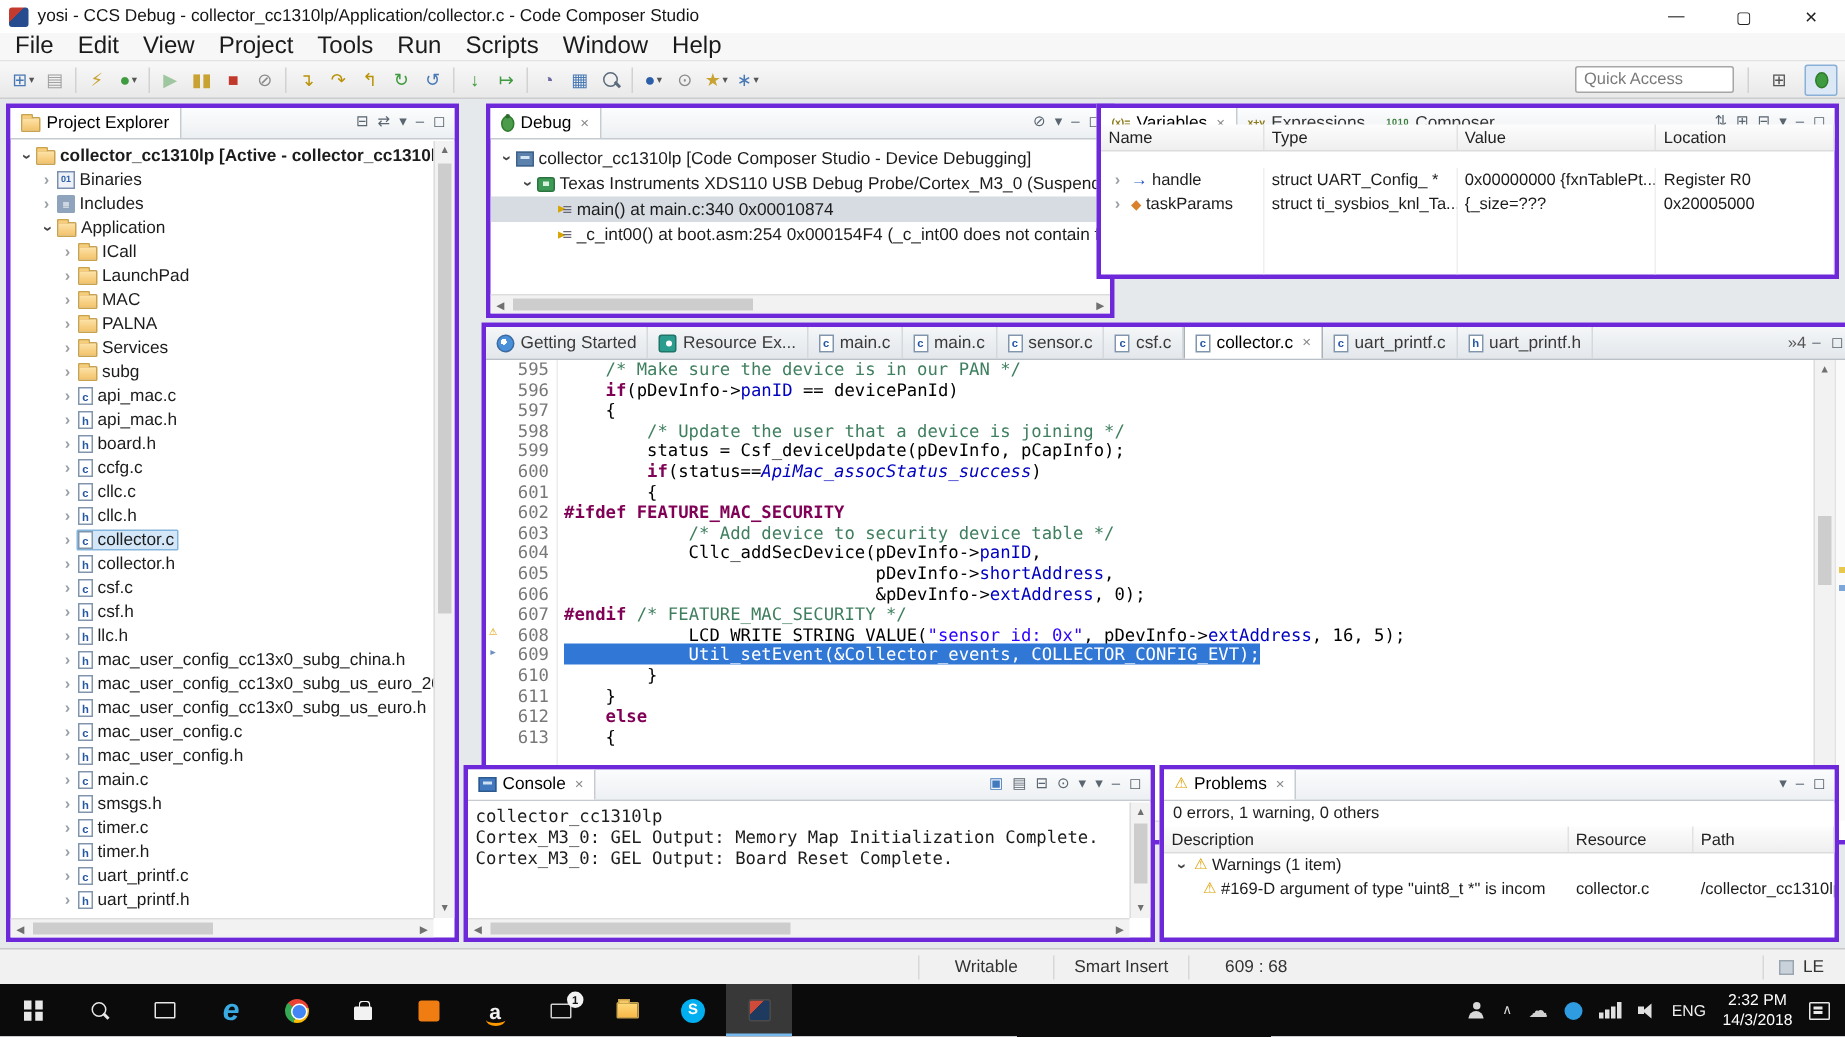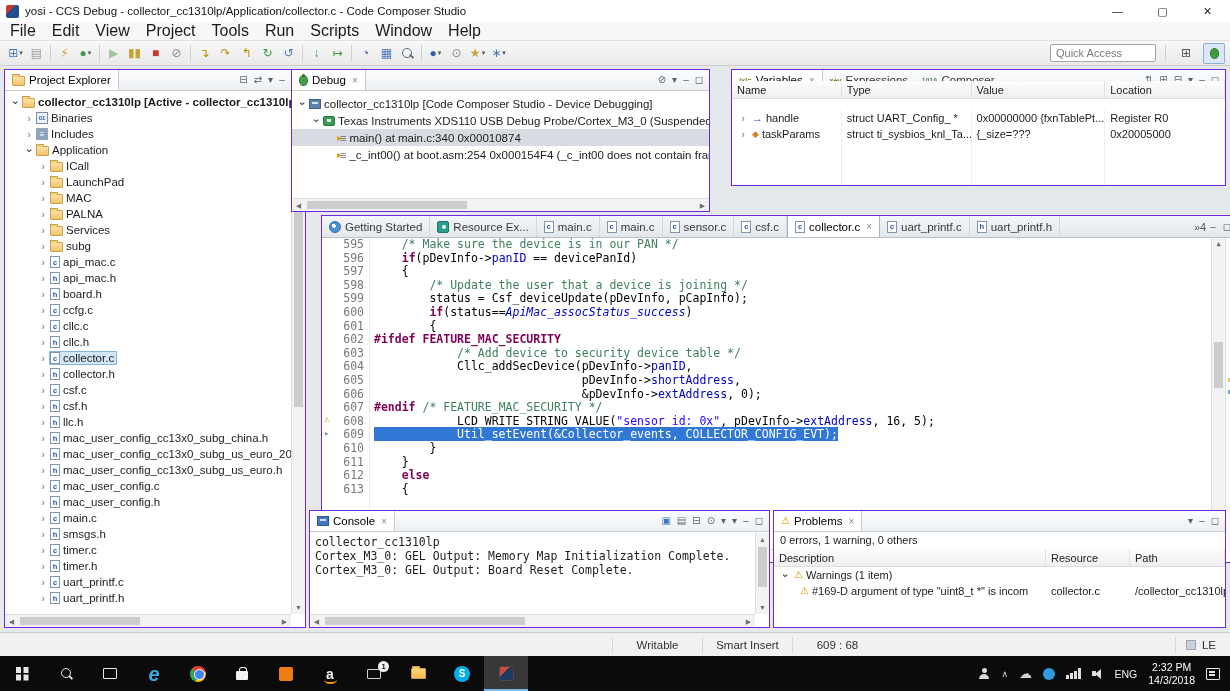--- a/index.html
+++ b/index.html
@@ -25,21 +25,21 @@
   .tb-glyph { font-size:12px; line-height:12px; }
   .tb-caret { font-size:7px; color:#555; margin-left:1px; }
   .tb-sep { width:1px; height:17px; background:#d2d2d2; margin:0 3px; flex:none; }
   .quick-access { margin-left:auto; display:flex; align-items:center; gap:6px; }
   .qa-box { width:106px; height:18px; border:1px solid #a6a6a6; background:#fff; color:#7a7a7a; font-size:11px; display:flex; align-items:center; padding:0 5px; border-radius:2px; }
   .persp-btn { height:21px; min-width:22px; display:inline-flex; align-items:center; justify-content:center; border-radius:2px; font-size:12px; color:#555; }
   .persp-btn.pressed { background:#dce8f5; border:1px solid #8ab0d8; }
   .mini-bug { width:9px; height:11px; border-radius:50%; background:#3f9b3f; border:1px solid #2e7a2e; }
 
   
-  .panel { position:absolute; background:#fff; border:1px solid #6d28d9; overflow:hidden; }
+  .panel { position:absolute; background:#fff; border:3px solid #6d28d9; overflow:hidden; }
   .panel-head { position:absolute; left:0; top:0; right:0; height:21px; background:linear-gradient(#fbfcfd,#edf0f3); border-bottom:1px solid #c5cbd1; display:flex; align-items:stretch; }
   .view-tab { display:flex; align-items:center; gap:4px; padding:0 7px; font-size:11.5px; color:#333; white-space:nowrap; }
   .view-tab.active { background:#fff; border-right:1px solid #c5cbd1; color:#000; }
   .tab-close { font-size:10px; color:#888; margin-left:2px; }
   .head-tools { margin-left:auto; display:flex; align-items:center; gap:6px; padding-right:6px; }
   .ht-btn { font-size:10px; color:#5a6570; line-height:10px; }
 
   
   .tree { position:absolute; font-size:11.5px; overflow:hidden; }
   .trow { height:16px; display:flex; align-items:center; white-space:nowrap; }
@@ -533,21 +533,21 @@
       <div class="sb-th" style="left:2px; right:2px; top:15px; height:300px;"></div>
       <div class="sb-ar" style="bottom:0;">▼</div>
     </div>
     <div class="sbh" style="left:0; right:14px; bottom:0;">
       <div class="sb-ar" style="left:0;">◀</div>
       <div class="sb-th" style="top:2px; bottom:2px; left:15px; width:120px;"></div>
       <div class="sb-ar" style="right:0;">▶</div>
     </div>
   </div>
 
-  <div class="panel" style="left:291px; top:69px; width:419px; height:143px;">
+  <div class="panel" style="left:324px; top:69px; width:419px; height:143px;">
     <div class="panel-head">
       <div class="view-tab active">
         <span class="ic-bug"></span>
         <span>Debug</span>
         <span class="tab-close">×</span>
       </div>
       <div class="head-tools" id="debug-tools">
           <span class="ht-btn">⊘</span>
           <span class="ht-btn">▾</span>
           <span class="ht-btn">–</span>

